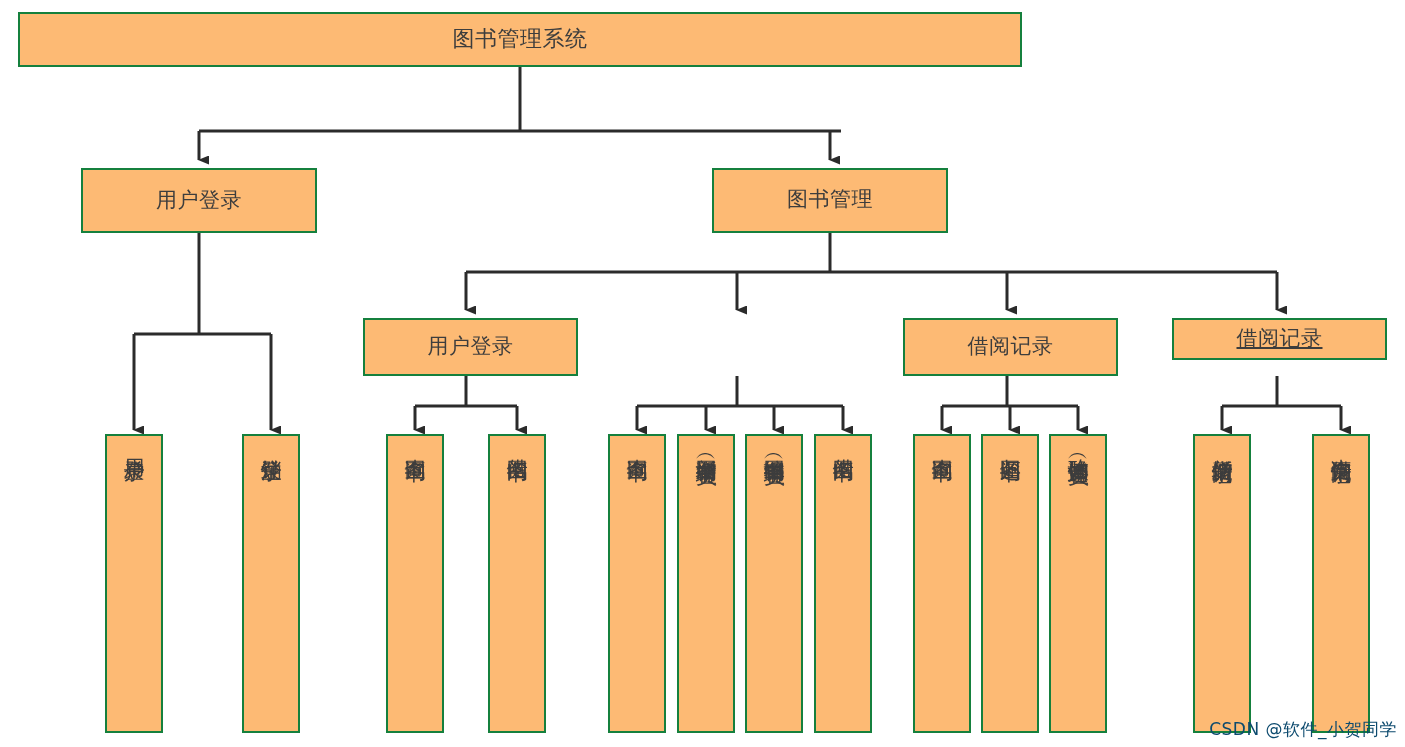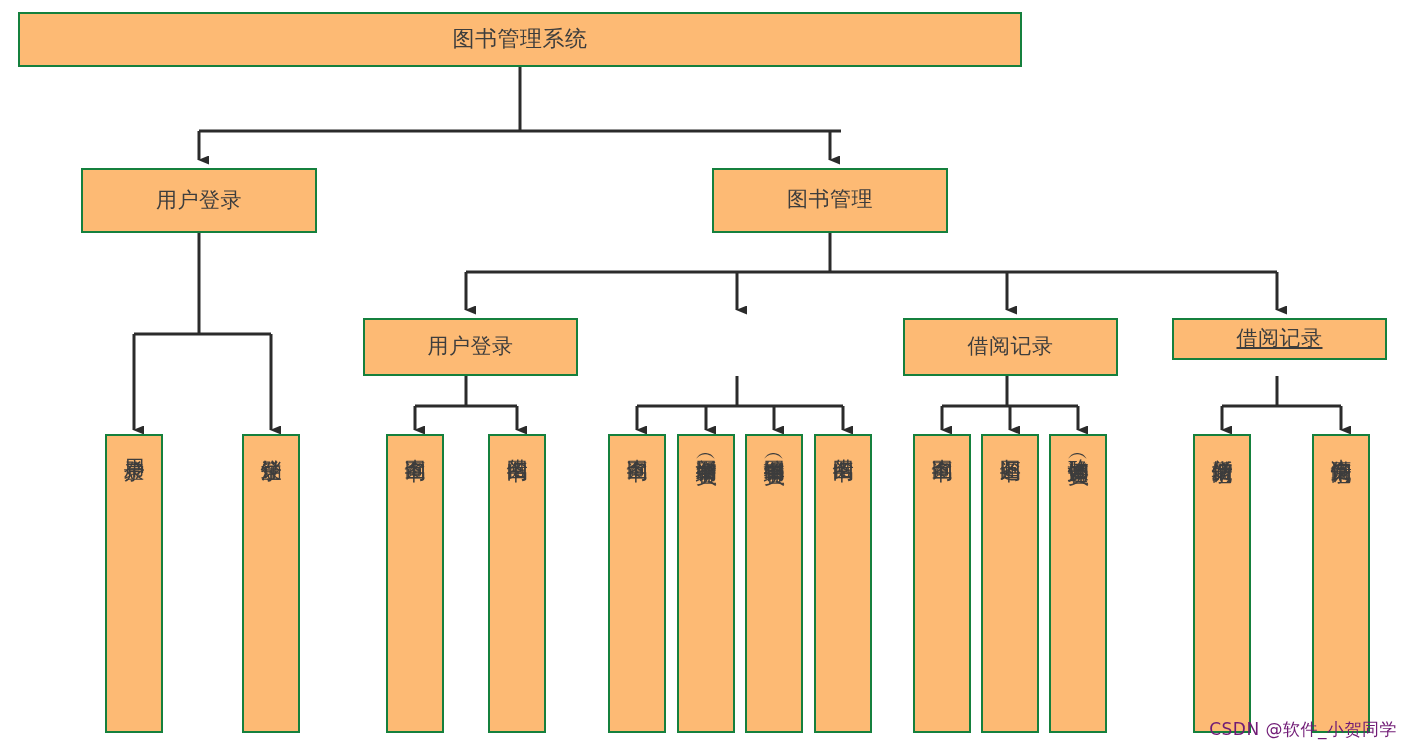--- a/index.html
+++ b/index.html
@@ -57,21 +57,21 @@
     line-height: 1.08;
     letter-spacing: 1px;
     white-space: nowrap;
     display: block;
   }
   #watermark {
     position: absolute;
     right: 8px;
     bottom: 6px;
     font-size: 17px;
-    color: #701a75;
+    color: #0c4a6e;
     letter-spacing: 0.5px;
     white-space: nowrap;
     user-select: none;
   }
 </style>
 </head>
 <body>
 
 <div id="diagram-root">
 

